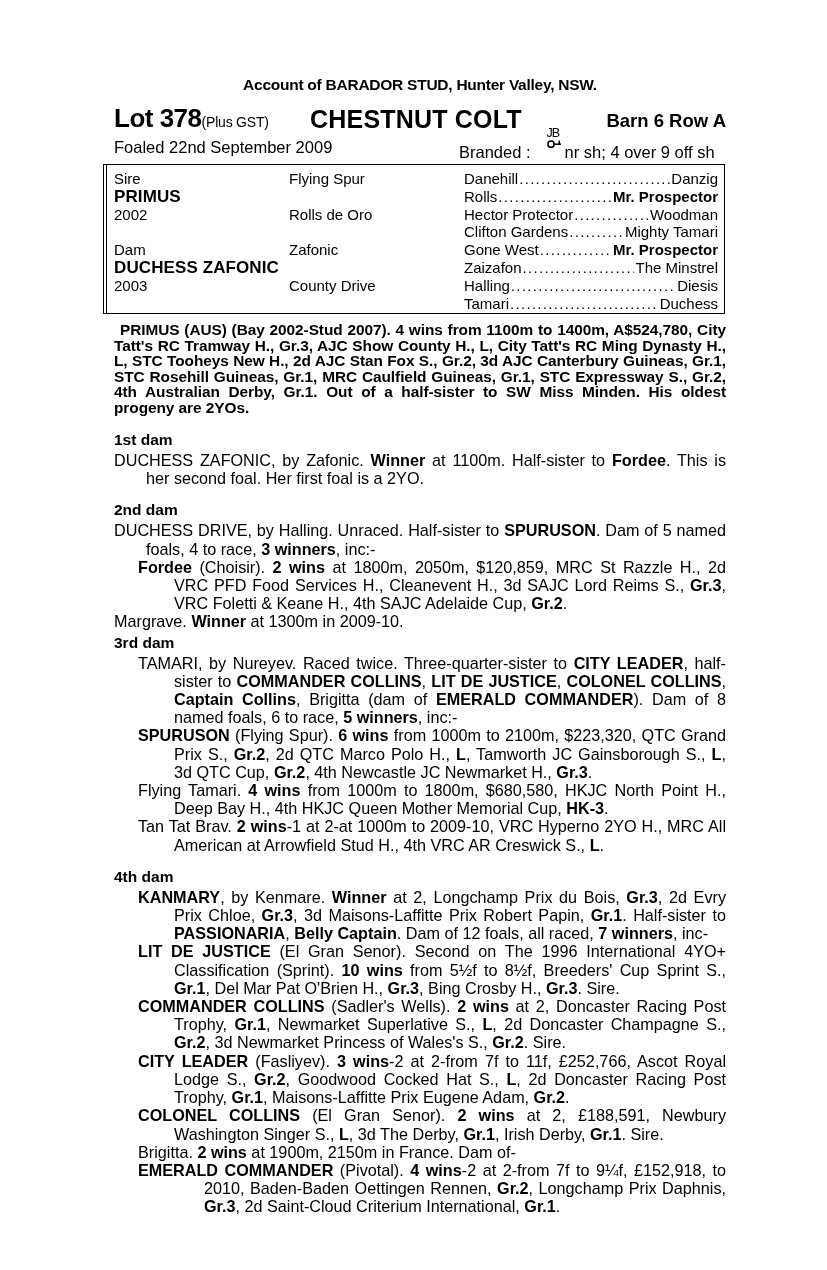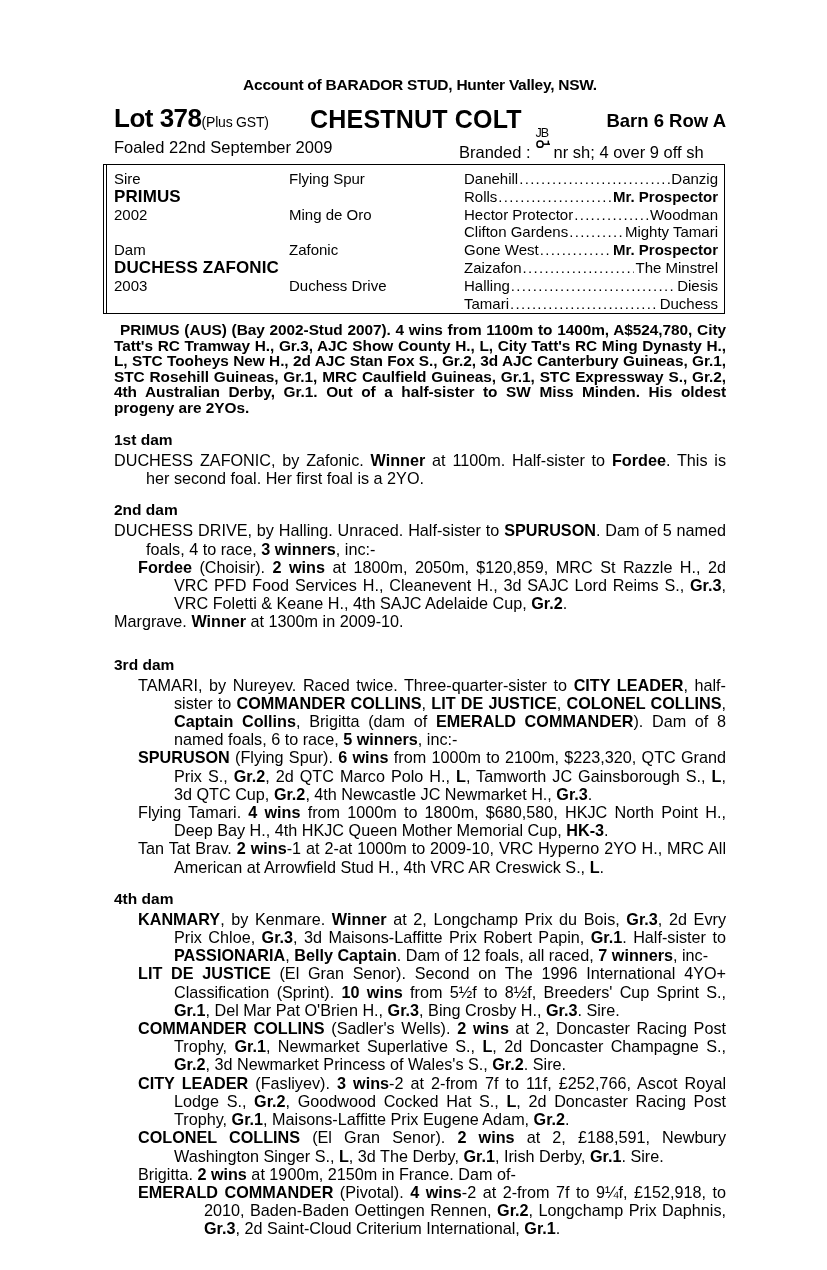--- a/index.html
+++ b/index.html
@@ -92,21 +92,21 @@
     white-space: nowrap;
     display: flex;
     align-items: baseline;
   }
   .brand-mark {
     display: inline-block;
     position: relative;
     width: 17px;
     height: 20px;
     vertical-align: baseline;
-    margin: 0 1px 0 5px;
+    margin: 0 1px 0 16px;
   }
   .brand-mark .bm-letters {
     position: absolute;
     left: 0;
     top: -11px;
     font-size: 12.5px;
     letter-spacing: -1px;
     line-height: 12px;
     white-space: nowrap;
   }
@@ -265,21 +265,21 @@
           <div class="ped-c3">
             <div class="leader">
               <span class="lead-l">Rolls</span>
               <span class="lead-dots">...........................................................</span>
               <span class="lead-r bold">Mr. Prospector</span>
             </div>
           </div>
         </div>
         <div class="ped-row">
           <div class="ped-c1">2002</div>
-          <div class="ped-c2">Ming de Oro</div>
+          <div class="ped-c2">Rolls de Oro</div>
           <div class="ped-c3">
             <div class="leader">
               <span class="lead-l">Hector Protector</span>
               <span class="lead-dots">...........................................................</span>
               <span class="lead-r">Woodman</span>
             </div>
           </div>
         </div>
         <div class="ped-row">
           <div class="ped-c1"></div>
@@ -309,21 +309,21 @@
           <div class="ped-c3">
             <div class="leader">
               <span class="lead-l">Zaizafon</span>
               <span class="lead-dots">...........................................................</span>
               <span class="lead-r">The Minstrel</span>
             </div>
           </div>
         </div>
         <div class="ped-row">
           <div class="ped-c1">2003</div>
-          <div class="ped-c2">Duchess Drive</div>
+          <div class="ped-c2">County Drive</div>
           <div class="ped-c3">
             <div class="leader">
               <span class="lead-l">Halling</span>
               <span class="lead-dots">...........................................................</span>
               <span class="lead-r">Diesis</span>
             </div>
           </div>
         </div>
         <div class="ped-row">
           <div class="ped-c1"></div>
@@ -341,21 +341,21 @@
 
   <div class="sire-para" id="sire-para"><b>PRIMUS (AUS) (Bay 2002-Stud 2007). 4 wins from 1100m to 1400m, A$524,780, City Tatt's RC Tramway H., Gr.3, AJC Show County H., L, City Tatt's RC Ming Dynasty H., L, STC Tooheys New H., 2d AJC Stan Fox S., Gr.2, 3d AJC Canterbury Guineas, Gr.1, STC Rosehill Guineas, Gr.1, MRC Caulfield Guineas, Gr.1, STC Expressway S., Gr.2, 4th Australian Derby, Gr.1. Out of a half-sister to SW Miss Minden. His oldest progeny are 2YOs.</b></div>
 
   <div class="dam-block" id="dam-blocks" style="top:430px;">
       <div class="dam-head">1st dam</div>
       <div class="p ind1">DUCHESS ZAFONIC, by Zafonic. <b>Winner</b> at 1100m. Half-sister to <b>Fordee</b>. This is her second foal. Her first foal is a 2YO.</div>
       <div class="dam-head" style="margin-top: 13px;">2nd dam</div>
       <div class="p ind1">DUCHESS DRIVE, by Halling. Unraced. Half-sister to <b>SPURUSON</b>. Dam of 5 named foals, 4 to race, <b>3 winners</b>, inc:-</div>
       <div class="p ind2"><b>Fordee</b> (Choisir). <b>2 wins</b> at 1800m, 2050m, $120,859, MRC St Razzle H., 2d VRC PFD Food Services H., Cleanevent H., 3d SAJC Lord Reims S., <b>Gr.3</b>, VRC Foletti &amp; Keane H., 4th SAJC Adelaide Cup, <b>Gr.2</b>.</div>
       <div class="p ind1">Margrave. <b>Winner</b> at 1300m in 2009-10.</div>
-      <div class="dam-head" style="margin-top: 24px;">3rd dam</div>
+      <div class="dam-head" style="margin-top: 2px;">3rd dam</div>
       <div class="p ind2">TAMARI, by Nureyev. Raced twice. Three-quarter-sister to <b>CITY LEADER</b>, half-sister to <b>COMMANDER COLLINS</b>, <b>LIT DE JUSTICE</b>, <b>COLONEL COLLINS</b>, <b>Captain Collins</b>, Brigitta (dam of <b>EMERALD COMMANDER</b>). Dam of 8 named foals, 6 to race, <b>5 winners</b>, inc:-</div>
       <div class="p ind2"><b>SPURUSON</b> (Flying Spur). <b>6 wins</b> from 1000m to 2100m, $223,320, QTC Grand Prix S., <b>Gr.2</b>, 2d QTC Marco Polo H., <b>L</b>, Tamworth JC Gainsborough S., <b>L</b>, 3d QTC Cup, <b>Gr.2</b>, 4th Newcastle JC Newmarket H., <b>Gr.3</b>.</div>
       <div class="p ind2">Flying Tamari. <b>4 wins</b> from 1000m to 1800m, $680,580, HKJC North Point H., Deep Bay H., 4th HKJC Queen Mother Memorial Cup, <b>HK-3</b>.</div>
       <div class="p ind2">Tan Tat Brav. <b>2 wins</b>-1 at 2-at 1000m to 2009-10, VRC Hyperno 2YO H., MRC All American at Arrowfield Stud H., 4th VRC AR Creswick S., <b>L</b>.</div>
       <div class="dam-head" style="margin-top: 13px;">4th dam</div>
       <div class="p ind2"><b>KANMARY</b>, by Kenmare. <b>Winner</b> at 2, Longchamp Prix du Bois, <b>Gr.3</b>, 2d Evry Prix Chloe, <b>Gr.3</b>, 3d Maisons-Laffitte Prix Robert Papin, <b>Gr.1</b>. Half-sister to <b>PASSIONARIA</b>, <b>Belly Captain</b>. Dam of 12 foals, all raced, <b>7 winners</b>, inc-</div>
       <div class="p ind2"><b>LIT DE JUSTICE</b> (El Gran Senor). Second on The 1996 International 4YO+ Classification (Sprint). <b>10 wins</b> from 5½f to 8½f, Breeders' Cup Sprint S., <b>Gr.1</b>, Del Mar Pat O'Brien H., <b>Gr.3</b>, Bing Crosby H., <b>Gr.3</b>. Sire.</div>
       <div class="p ind2"><b>COMMANDER COLLINS</b> (Sadler's Wells). <b>2 wins</b> at 2, Doncaster Racing Post Trophy, <b>Gr.1</b>, Newmarket Superlative S., <b>L</b>, 2d Doncaster Champagne S., <b>Gr.2</b>, 3d Newmarket Princess of Wales's S., <b>Gr.2</b>. Sire.</div>
       <div class="p ind2"><b>CITY LEADER</b> (Fasliyev). <b>3 wins</b>-2 at 2-from 7f to 11f, £252,766, Ascot Royal Lodge S., <b>Gr.2</b>, Goodwood Cocked Hat S., <b>L</b>, 2d Doncaster Racing Post Trophy, <b>Gr.1</b>, Maisons-Laffitte Prix Eugene Adam, <b>Gr.2</b>.</div>
       <div class="p ind2"><b>COLONEL COLLINS</b> (El Gran Senor). <b>2 wins</b> at 2, £188,591, Newbury Washington Singer S., <b>L</b>, 3d The Derby, <b>Gr.1</b>, Irish Derby, <b>Gr.1</b>. Sire.</div>

